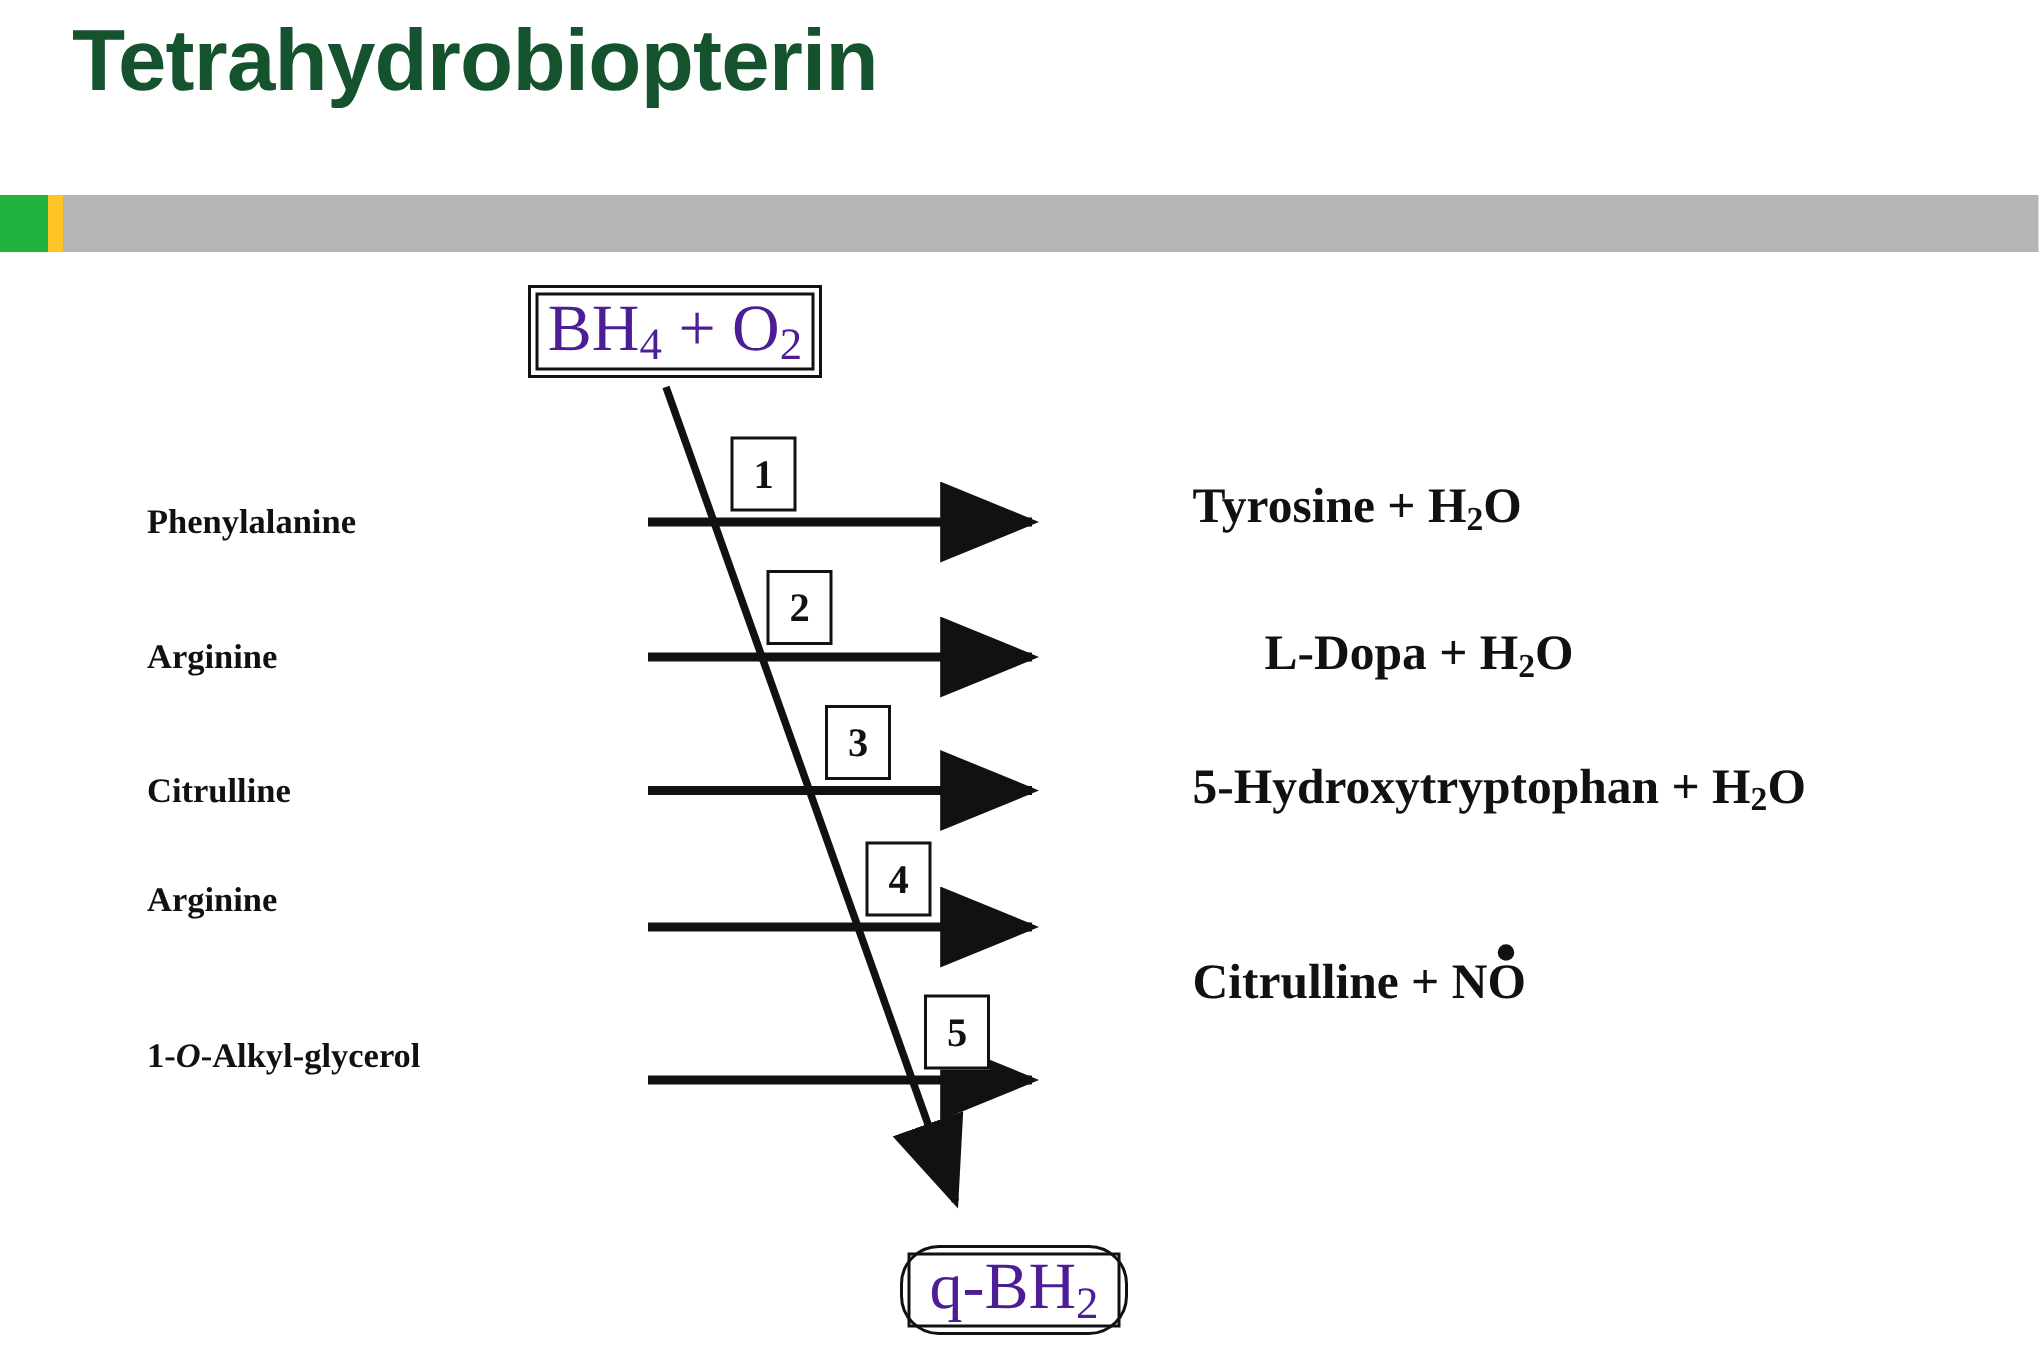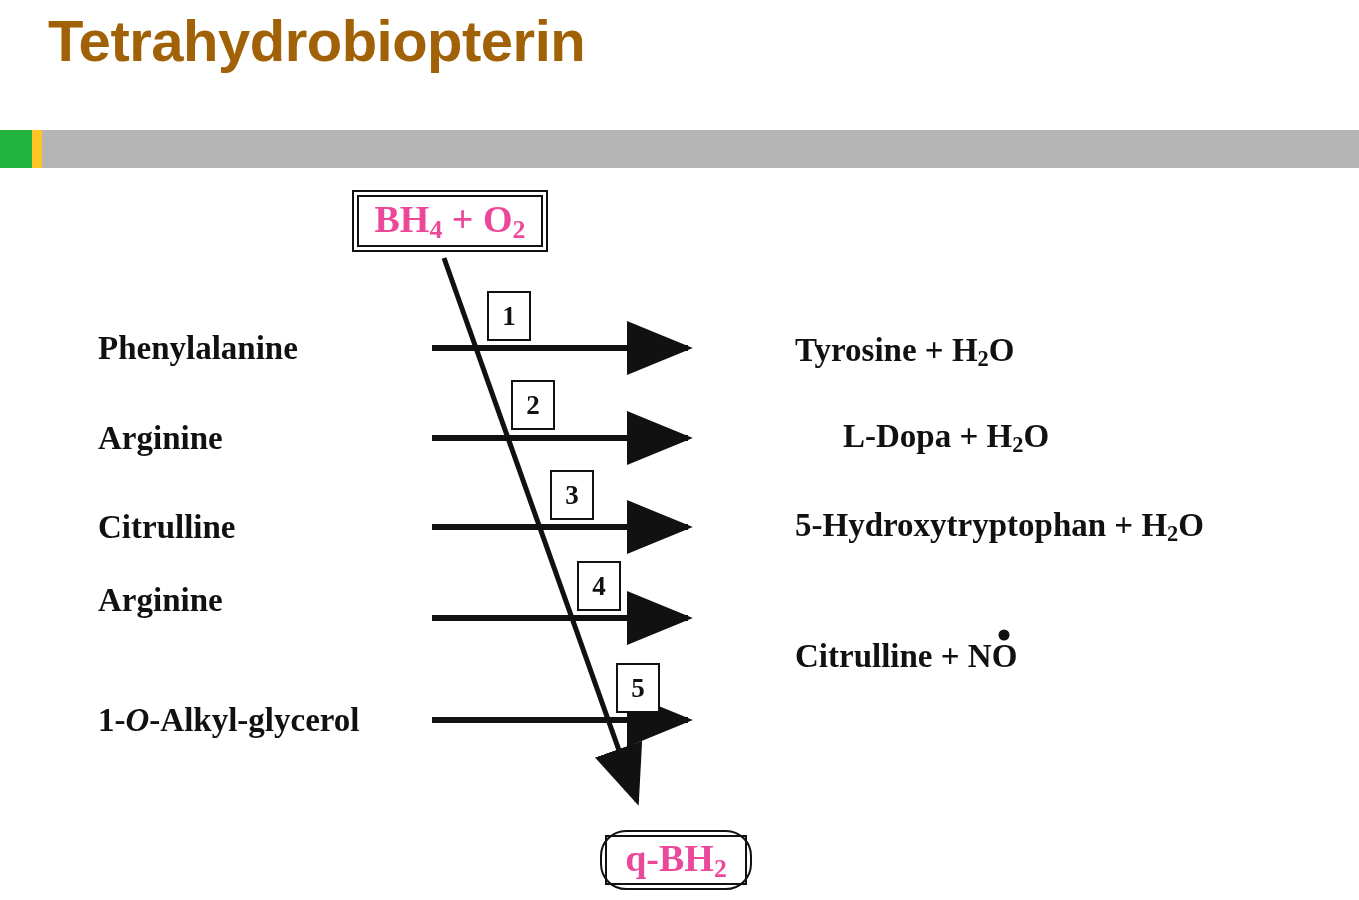--- a/index.html
+++ b/index.html
@@ -18,21 +18,21 @@
   
   #slide-title {
     position: absolute;
     left: 48px;
     top: 8px;
     font-family: "Liberation Sans", sans-serif;
     font-weight: bold;
     font-size: 58px;
     line-height: 1.15;
     letter-spacing: -0.5px;
-    color: #a16207;
+    color: #14532d;
     white-space: nowrap;
   }
 
   
   #accent-bar {
     position: absolute;
     left: 0;
     top: 130px;
     width: 1359px;
     height: 38px;
@@ -67,21 +67,21 @@
   }
   .chem sub {
     font-size: 0.68em;
     vertical-align: -0.22em;
     font-weight: bold;
   }
   .chem .ital { font-style: italic; }
 
   
   .substrate {
-    font-size: 33px;
+    font-size: 23px;
     left: 98px;
     transform: translateY(-50%);
   }
   
   .product {
     font-size: 33px;
     left: 795px;
     transform: translateY(-50%);
   }
 
@@ -113,23 +113,23 @@
     border: 2px solid #111111;
     box-sizing: border-box;
     width: 100%;
     height: 100%;
     display: flex;
     align-items: center;
     justify-content: center;
   }
   .dbl-box .inner .chem-inline {
     font-family: "Liberation Serif", "DejaVu Serif", serif;
-    font-weight: bold;
-    color: #ec4899;
-    font-size: 38px;
+    font-weight: normal;
+    color: #4c1d95;
+    font-size: 44px;
     line-height: 1;
     white-space: nowrap;
   }
   .dbl-box .inner .chem-inline sub {
     font-size: 0.68em;
     vertical-align: -0.22em;
   }
 
   
   .num-box {
@@ -214,25 +214,25 @@
   <div class="num-box" style="left:616px; top:495px; width:44px; height:50px;">5</div>
 
   <div class="chem substrate" style="top:180px;">Phenylalanine</div>
 
   <div class="chem substrate" style="top:270px;">Arginine</div>
 
   <div class="chem substrate" style="top:359px;">Citrulline</div>
 
   <div class="chem substrate" style="top:432px;">Arginine</div>
 
-  <div class="chem substrate" style="top:552px;text-align:right;">
+  <div class="chem substrate" style="top:536px;text-align:right;">
     <span>1-</span><span class="ital">O</span><span>-Alkyl-glycerol</span>
   </div>
 
-  <div class="chem product" style="top:184px;">
+  <div class="chem product" style="top:172px;">
     <span>Tyrosine + H</span><sub>2</sub><span>O</span>
   </div>
 
   <div class="chem product" style="top:270px;margin-left:48px;">
     <span>L-Dopa + H</span><sub>2</sub><span>O</span>
   </div>
 
   <div class="chem product" style="top:359px;">
     <span>5-Hydroxytryptophan + H</span><sub>2</sub><span>O</span>
   </div>

